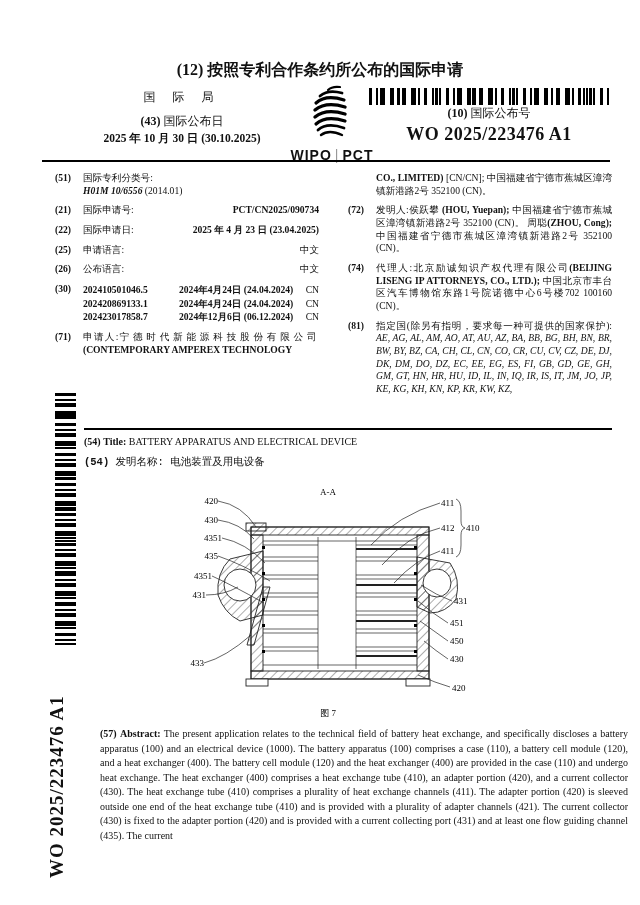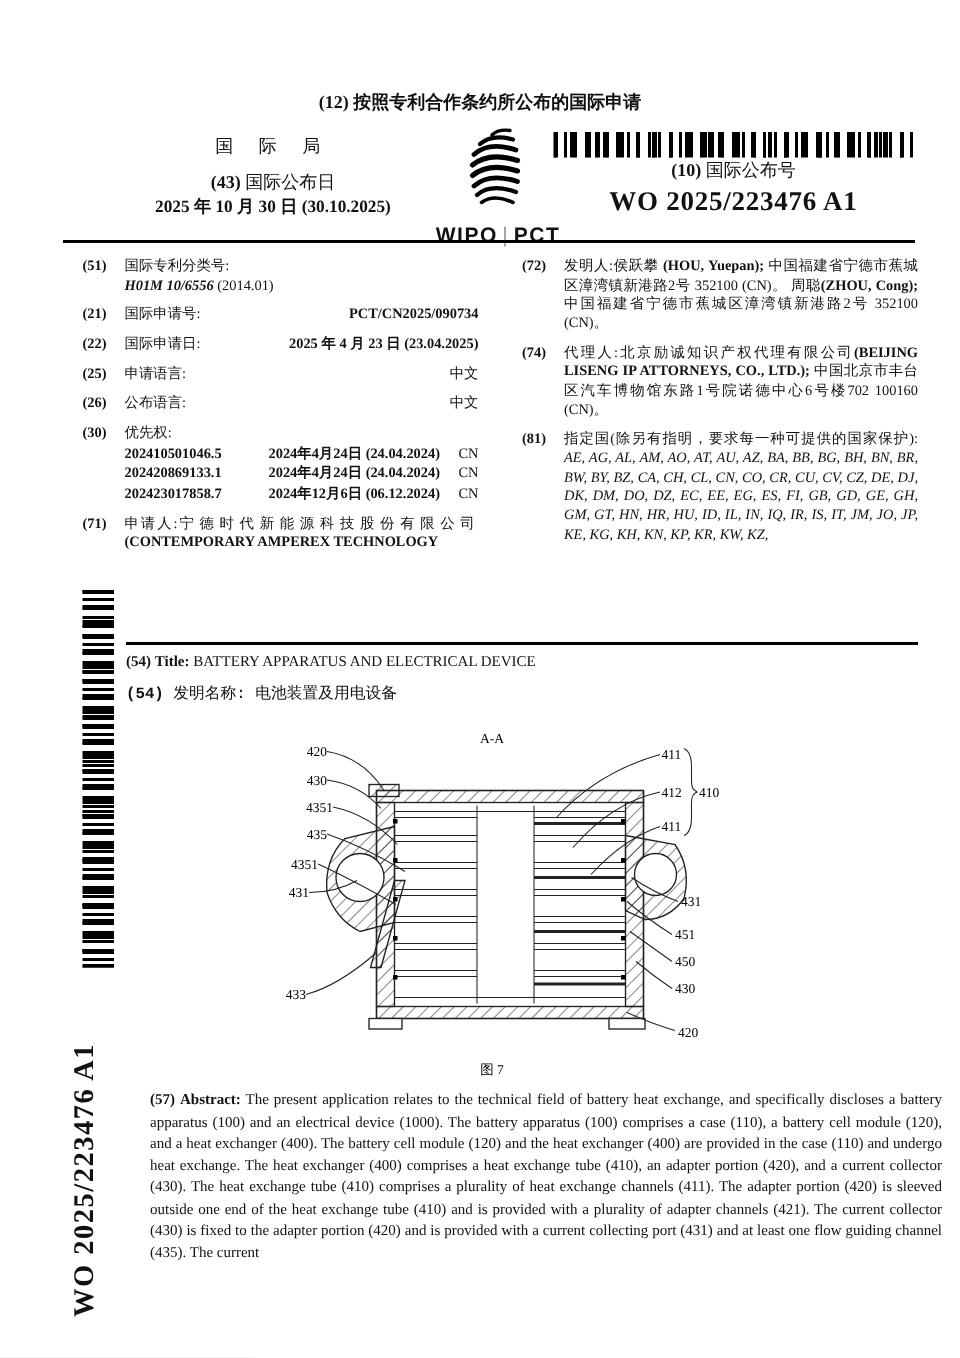--- a/index.html
+++ b/index.html
@@ -6,21 +6,21 @@
   .page{
     position:relative;width:640px;height:905px;margin:0 auto;
     background:#ffffff;color:#111;
     font-family:"Liberation Serif","DejaVu Serif",serif;
     overflow:hidden;
   }
   .b{font-weight:bold;}
   .i{font-style:italic;}
 
   
-  .line12{position:absolute;top:60px;left:0;width:100%;text-align:center;font-size:12px;font-weight:bold;}
+  .line12{position:absolute;top:60px;left:0;width:100%;text-align:center;font-size:16px;font-weight:bold;}
   .hdr-left{position:absolute;left:92px;top:88px;width:180px;text-align:center;line-height:1.25;}
   .hdr-left .org{font-size:13px;}
   .hdr-left .bureau{font-size:12px;letter-spacing:7px;margin-top:2px;}
   .hdr-left .pubdate-lbl{font-size:12px;margin-top:9px;}
   .hdr-left .pubdate{font-size:11.5px;font-weight:bold;margin-top:2px;white-space:nowrap;}
   .hdr-logo{position:absolute;left:276px;top:84px;width:112px;text-align:center;}
   .hdr-logo .wipo-text{font-family:"Liberation Sans","DejaVu Sans",sans-serif;font-weight:bold;font-size:14px;letter-spacing:1px;margin-top:1px;}
   .hdr-logo .wipo-sep{color:#999;font-weight:normal;padding:0 3px;}
   .hdr-right{position:absolute;left:366px;top:88px;width:246px;text-align:center;}
   .barcode-top{width:240px;height:17px;margin:0 auto;background-color:#fff;
@@ -158,21 +158,20 @@
         <div class="fnum">(26)</div>
         <div class="fbody kv">
           <span>公布语言:</span>
           <span>中文</span>
         </div>
       </div>
 
       <div class="entry">
         <div class="fnum">(30)</div>
         <div class="fbody">
-          <div>优先权:</div>
           <div class="prio-row">
             <span class="prio-no">202410501046.5</span>
             <span class="prio-date">2024年4月24日 (24.04.2024)</span>
             <span class="prio-cc">CN</span>
           </div>
           <div class="prio-row">
             <span class="prio-no">202420869133.1</span>
             <span class="prio-date">2024年4月24日 (24.04.2024)</span>
             <span class="prio-cc">CN</span>
           </div>
@@ -189,20 +188,28 @@
         <div class="fbody">
           <span>申请人:</span><span class="spaced">宁德时代新能源科技股份有限公司</span>
           <span class="b">(CONTEMPORARY AMPEREX TECHNOLOGY</span>
         </div>
       </div>
 
     </div>
 
     <div class="col">
 
+      <div class="entry">
+        <div class="fnum"></div>
+        <div class="fbody">
+          <span class="b">CO., LIMITED)</span>
+          <span>[CN/CN];</span>
+          <span>中国福建省宁德市蕉城区漳湾镇新港路2号 352100 (CN)。</span>
+        </div>
+      </div>
 
       <div class="entry">
         <div class="fnum">(72)</div>
         <div class="fbody">
           <span>发明人:</span><span>侯跃攀</span>
           <span class="b">(HOU, Yuepan);</span>
           <span>中国福建省宁德市蕉城区漳湾镇新港路2号 352100 (CN)。</span>
           <span>周聪</span><span class="b">(ZHOU, Cong);</span>
           <span>中国福建省宁德市蕉城区漳湾镇新港路2号 352100 (CN)。</span>
         </div>

